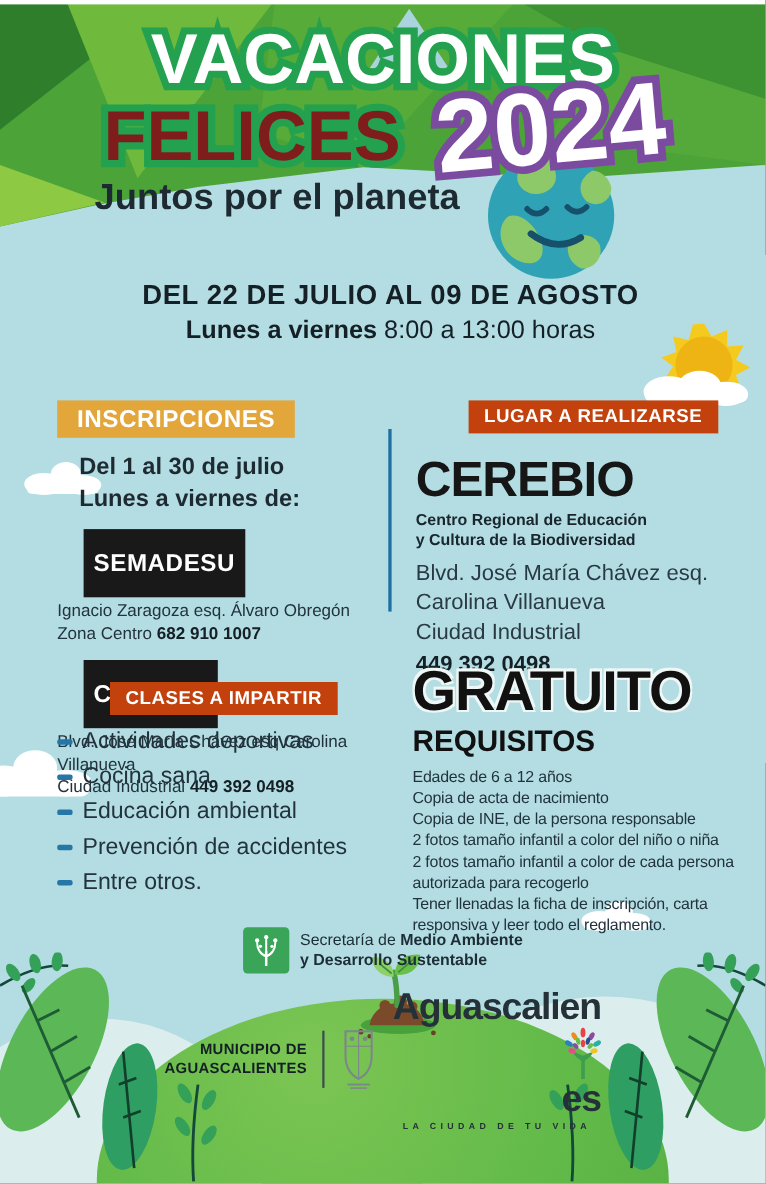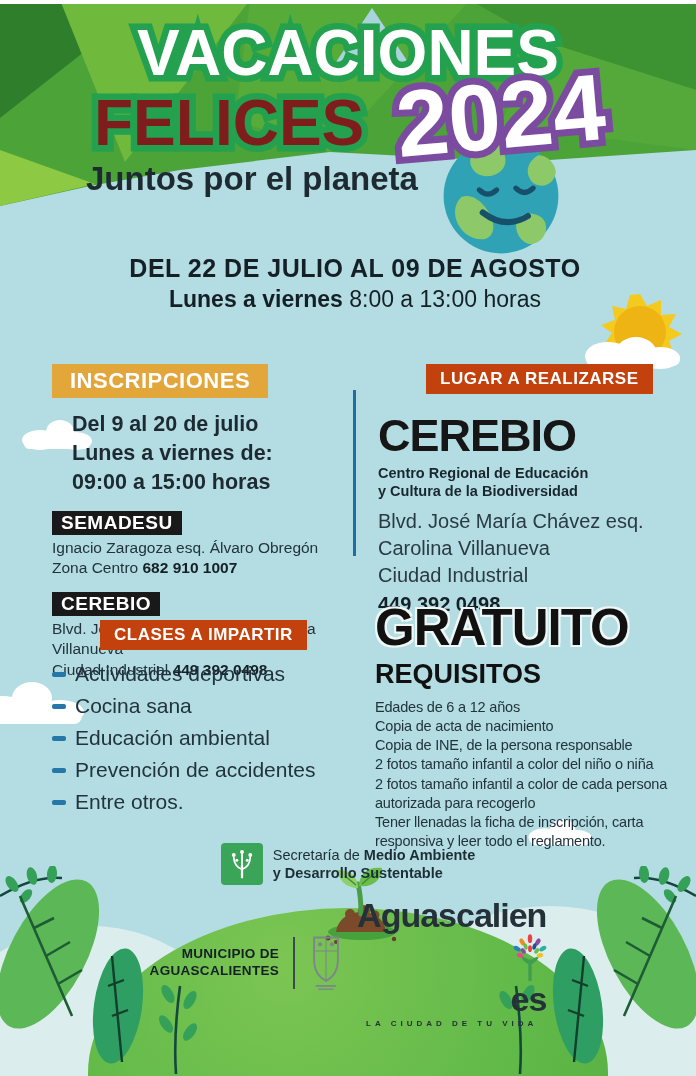--- a/index.html
+++ b/index.html
@@ -37,21 +37,21 @@
   
   .dates{top:254px;left:0;width:710px;text-align:center;z-index:3;}
   .dates .l1{font-size:25px;font-weight:900;letter-spacing:.5px;color:#141f26;}
   .dates .l2{font-size:23px;color:#141f26;margin-top:3px;}
   .dates .l2 b{font-weight:900;}
 
   
   .badge{display:inline-block;color:#ffffff;font-weight:900;}
   .badge-yellow{background:#e2a63b;font-size:22px;padding:4px 18px;letter-spacing:.5px;}
   .badge-red{background:#c2410c;font-size:17px;padding:5px 14px;letter-spacing:.5px;margin-left:48px;}
-  .badge-black{background:#191919;font-size:19px;padding:1px 9px;letter-spacing:.5px;}
+  .badge-black{background:#191919;font-size:22px;padding:18px 9px;letter-spacing:.5px;margin-left:24px;}
 
   
   .col-left{top:364px;left:52px;width:302px;z-index:3;}
   .hours{margin:12px 0 0 20px;font-size:21.5px;font-weight:800;line-height:1.36;color:#1e2a32;}
   .loc{margin-top:13px;}
   .loc .addr{font-size:15.5px;line-height:1.32;color:#22333d;margin-top:3px;}
   .loc .addr b{font-weight:900;color:#141f26;}
 
   .clases{top:620px;left:52px;width:320px;z-index:3;}
   .clases ul{list-style:none;margin:12px 0 0 0;padding:0;}
@@ -160,23 +160,22 @@
   <svg class="abs cloud" style="top:812px;left:524px;" width="72" height="36" viewBox="0 0 78 40">
     <ellipse cx="22" cy="28" rx="18" ry="10" fill="#ffffff"></ellipse>
       <ellipse cx="42" cy="20" rx="14" ry="12" fill="#ffffff"></ellipse>
       <ellipse cx="58" cy="29" rx="16" ry="9" fill="#ffffff"></ellipse>
       <rect x="6" y="26" width="66" height="11" rx="5.5" fill="#ffffff"></rect>
   </svg>
 
   <div class="abs col-left">
     <span class="badge badge-yellow">INSCRIPCIONES</span>
     <div class="hours">
-      <div>Del 9 al 20 de julio</div>
+      <div>Del 1 al 30 de julio</div>
       <div>Lunes a viernes de:</div>
-      <div>09:00 a 15:00 horas</div>
     </div>
 
     <div class="loc">
       <span class="badge badge-black">SEMADESU</span>
       <div class="addr">
         <div>Ignacio Zaragoza esq. Álvaro Obregón</div>
         <div><span>Zona Centro </span><b>682 910 1007</b></div>
       </div>
     </div>
 

